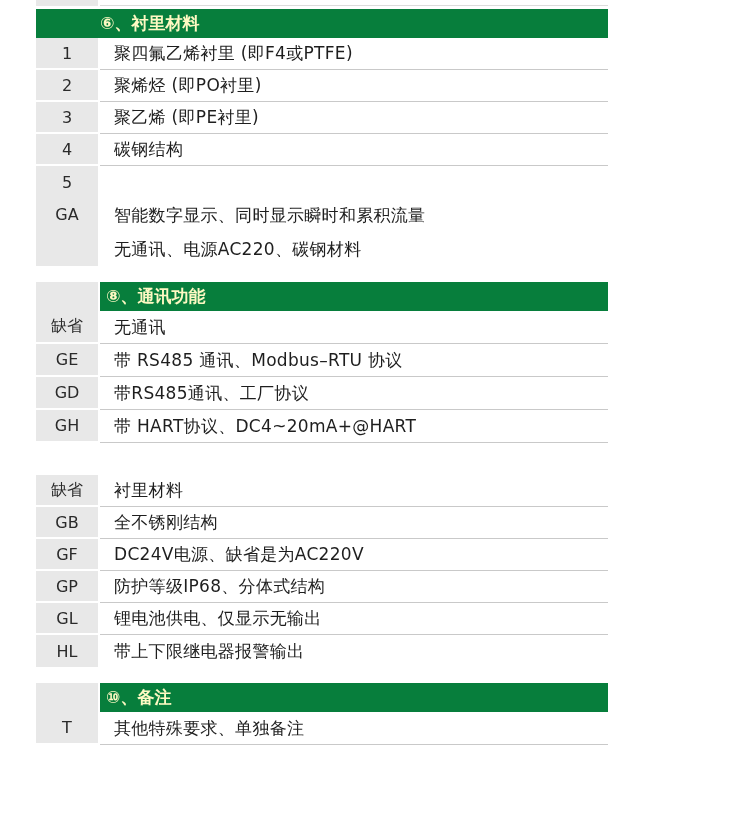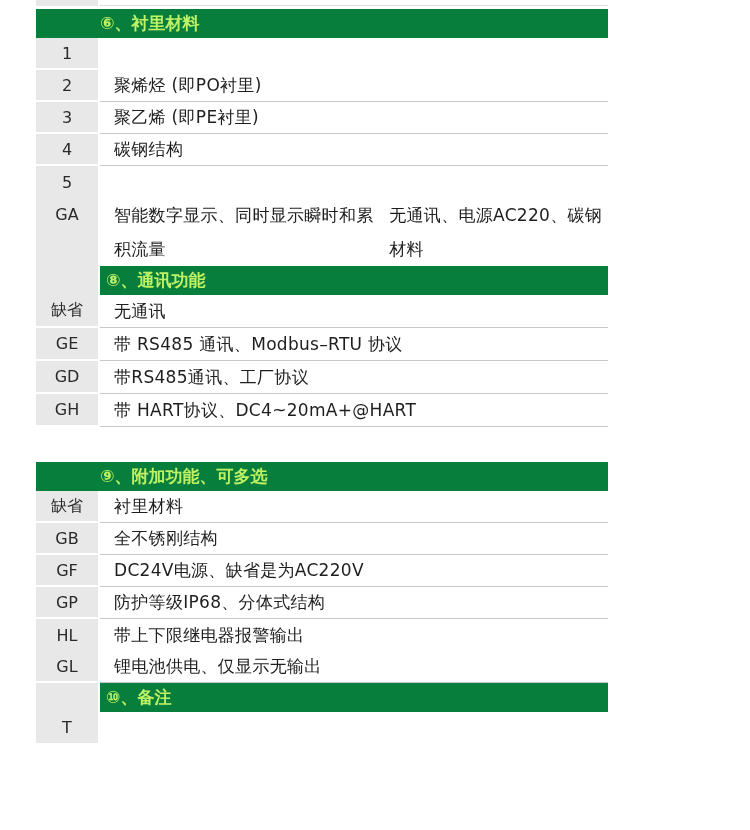--- a/index.html
+++ b/index.html
@@ -9,62 +9,63 @@
     color:#1e1e1e;overflow:hidden;
   }
   .table{margin-left:36px;width:572px;padding-top:0;}
 
   
   .remnant{display:flex;height:6px;}
   .remnant .stub{width:62px;background:#e8e8e8;}
   .remnant .line{flex:1;margin-left:2px;border-bottom:1px solid #dcdcdc;}
 
   
-  .hdr{height:29px;background:#077e3c;color:#bef264;font-weight:bold;
+  .hdr{height:29px;background:#077e3c;color:#fef9c3;font-weight:bold;
        font-size:17px;line-height:29px;white-space:nowrap;}
   .hdr.full{padding-left:64px;margin-top:3px;}
-  .hdr-row{display:flex;margin-top:0;}
+  .hdr-row{display:flex;margin-top:16px;}
   .hdr-row .codecell{width:62px;background:#e8e8e8;margin-right:2px;}
   .hdr-row .hdr.indent{flex:1;padding-left:6px;}
 
   
   .row{display:flex;height:33px;}
   .row.h32{height:32px;}
   .code{width:62px;background:#e8e8e8;margin-right:2px;
         display:flex;align-items:center;justify-content:center;
         font-size:16px;color:#2a2a2a;border-bottom:2px solid #ffffff;
         box-sizing:border-box;}
   .text{flex:1;display:flex;align-items:center;
         font-size:17px;letter-spacing:.3px;padding-left:14px;
         border-bottom:1px solid #c9c9c9;box-sizing:border-box;}
   .row.nb .text{border-bottom:none;}
   .row.nb .code{border-bottom:none;}
 
   
   .row.ga{height:68px;}
   .row.ga .code{align-items:flex-start;padding-top:7px;border-bottom:none;}
-  .row.ga .text{flex-direction:row;align-items:flex-start;
+  .row.ga .text{flex-direction:column;align-items:flex-start;
                 justify-content:center;border-bottom:none;}
   .row.ga .text span{line-height:34px;display:block;}
 
   .gap{height:32px;}
 </style>
 </head>
 <body>
 
 <div class="table">
 
   <div class="remnant">
     <div class="stub"></div>
     <div class="line"></div>
   </div>
 
   <div class="hdr full">⑥、衬里材料</div>
   <div class="row h32">
     <div class="code">1</div>
+    <div class="text">聚四氟乙烯衬里 (即F4或PTFE)</div>
   </div>
   <div class="row h32">
     <div class="code">2</div>
     <div class="text">聚烯烃 (即PO衬里)</div>
   </div>
   <div class="row h32">
     <div class="code">3</div>
     <div class="text">聚乙烯 (即PE衬里)</div>
   </div>
   <div class="row h32">
@@ -99,47 +100,47 @@
     <div class="code">GD</div>
     <div class="text">带RS485通讯、工厂协议</div>
   </div>
   <div class="row">
     <div class="code">GH</div>
     <div class="text">带 HART协议、DC4~20mA+@HART</div>
   </div>
 
   <div class="gap"></div>
 
-  <div class="hdr full">⑨、附加功能、可多选</div>
   <div class="row h32">
     <div class="code">缺省</div>
     <div class="text">衬里材料</div>
   </div>
   <div class="row h32">
     <div class="code">GB</div>
     <div class="text">全不锈刚结构</div>
   </div>
   <div class="row h32">
     <div class="code">GF</div>
     <div class="text">DC24V电源、缺省是为AC220V</div>
   </div>
   <div class="row h32">
     <div class="code">GP</div>
     <div class="text">防护等级IP68、分体式结构</div>
   </div>
+  <div class="row h32">
+    <div class="code">GL</div>
+    <div class="text">锂电池供电、仅显示无输出</div>
+  </div>
   <div class="row h32 nb">
     <div class="code">HL</div>
     <div class="text">带上下限继电器报警输出</div>
-  </div>
-  <div class="row h32">
-    <div class="code">GL</div>
-    <div class="text">锂电池供电、仅显示无输出</div>
   </div>
 
   <div class="hdr-row">
     <div class="codecell"></div>
     <div class="hdr indent">⑩、备注</div>
   </div>
   <div class="row">
     <div class="code">T</div>
+    <div class="text">其他特殊要求、单独备注</div>
   </div>
 
 </div>
 
 </body></html>

